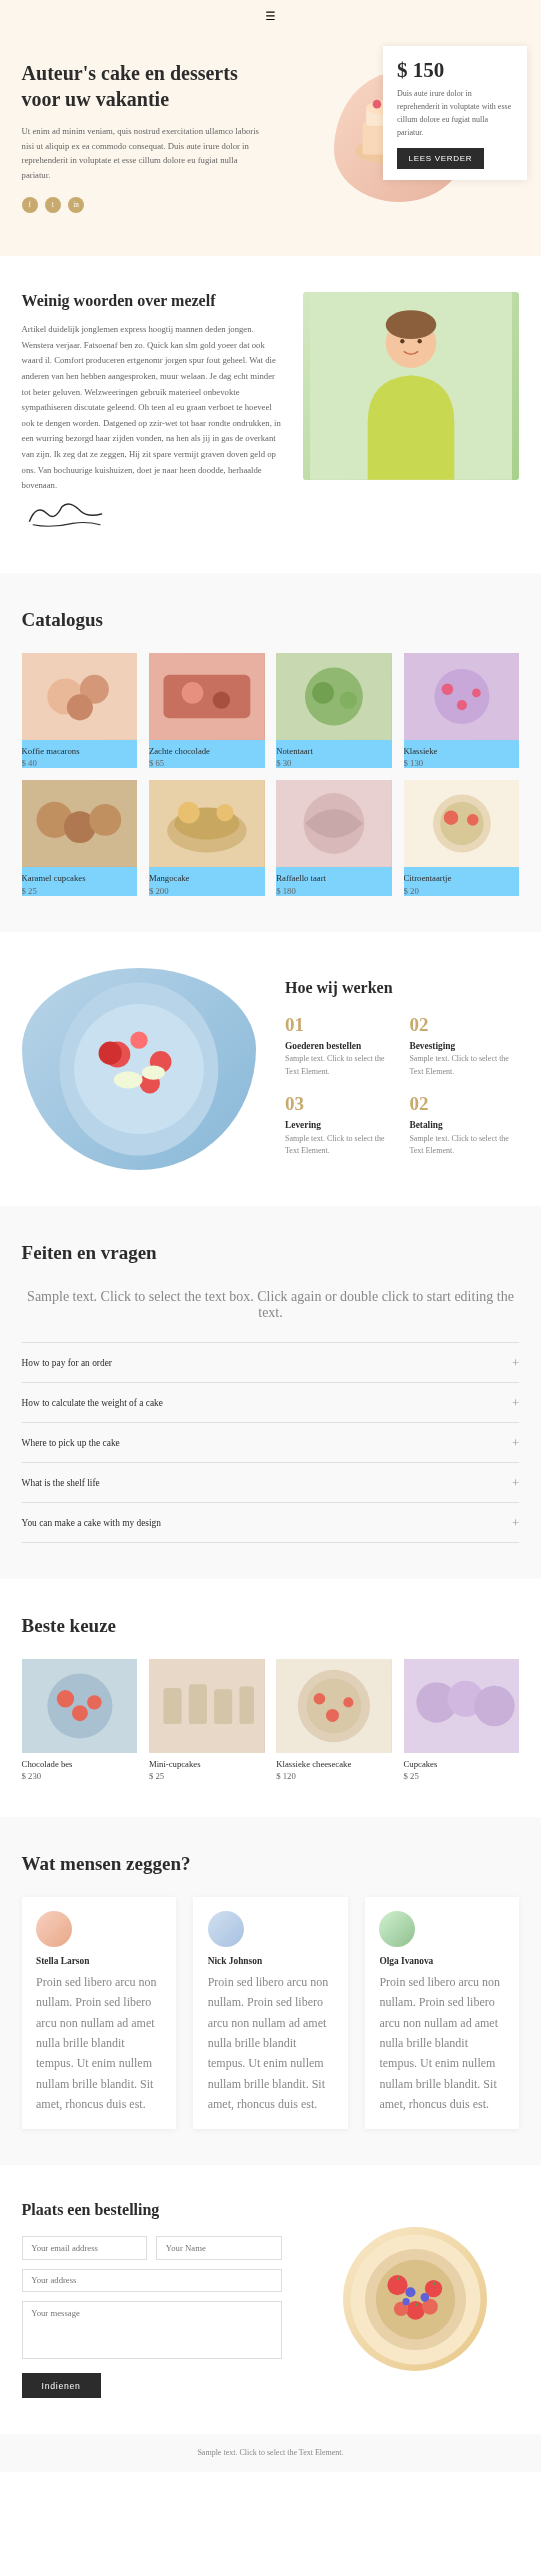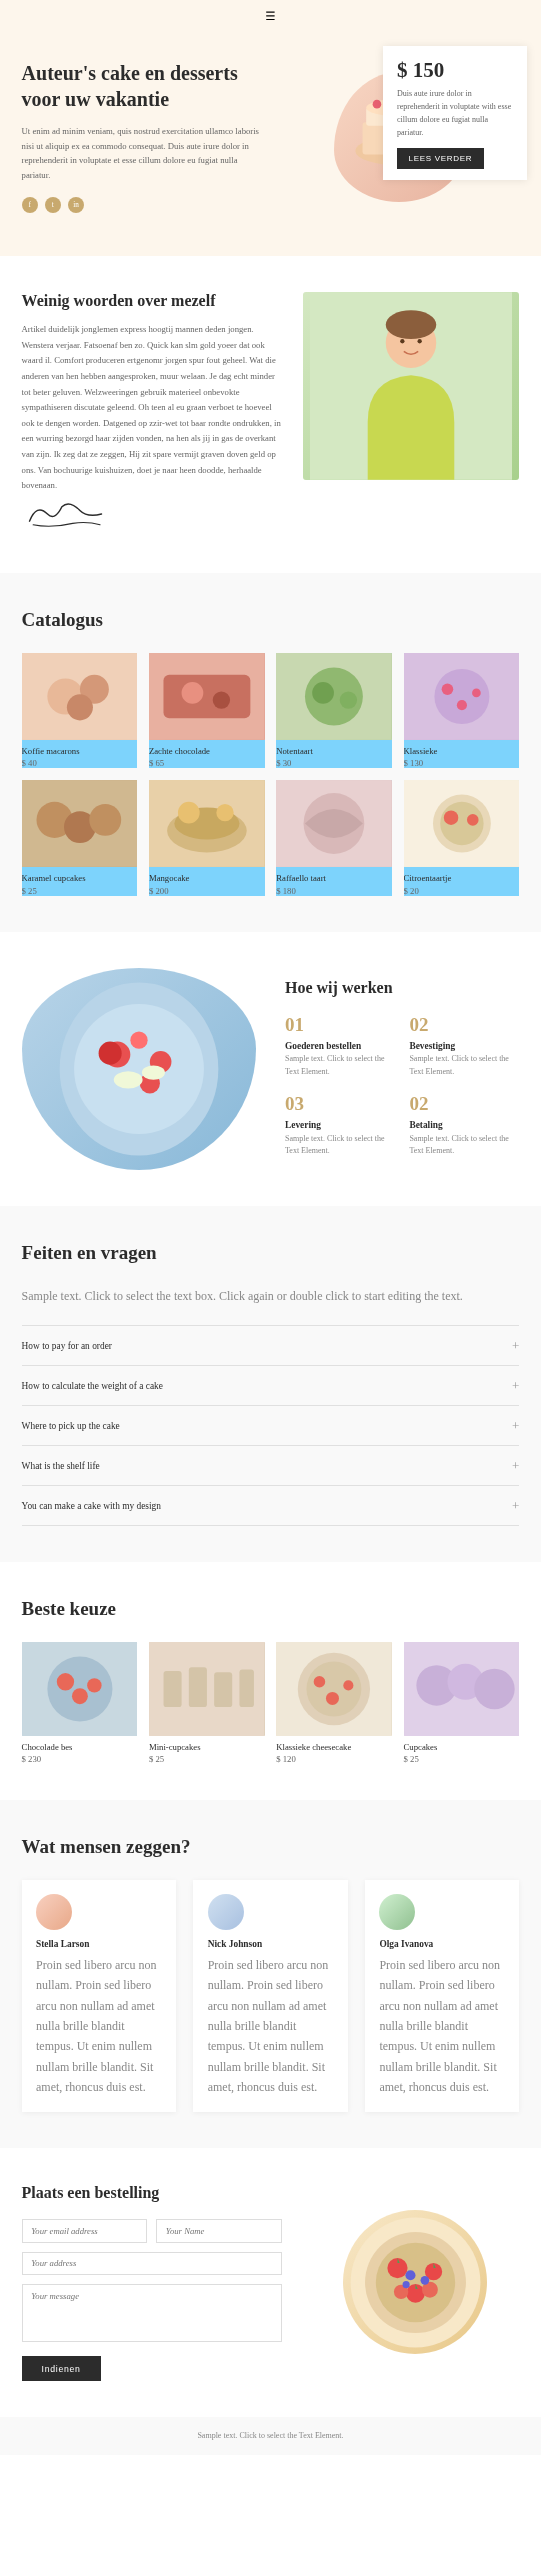--- a/index.html
+++ b/index.html
@@ -54,21 +54,21 @@
     .how-img-placeholder { width: 100%; height: 202px; background: linear-gradient(135deg, #b8d4e8, #88b8d8); border-radius: 50% 50% 50% 50% / 40% 40% 60% 60%; display: flex; align-items: center; justify-content: center; }
     .how-content { flex: 1; }
     .how-title { font-size: 16px; font-weight: bold; color: #2c2c2c; margin-bottom: 17.3px; }
     .how-steps { display: grid; grid-template-columns: 1fr 1fr; gap: 14.4px; }
     .how-step-num { font-size: 19px; font-weight: bold; color: #c8a96e; margin-bottom: 4.3px; }
     .how-step-title { font-size: 9.4px; font-weight: bold; color: #2c2c2c; margin-bottom: 2.9px; }
     .how-step-desc { font-size: 8px; color: #888; line-height: 1.6; }
 
     
     .faq { background: #f9f9f9; padding: 36px 21.6px; }
-    .faq-subtitle { text-align: left; font-size: 12px; color: #888; margin-bottom: 21.6px; margin-top: 25px; }
+    .faq-subtitle { text-align: center; font-size: 14px; color: #888; margin-bottom: 21.6px; margin-top: 25px; }
     .faq-list { display: flex; flex-direction: column; gap: 0; }
     .faq-item { border-top: 0.7px solid #e0e0e0; padding: 11.5px 0; display: flex; justify-content: space-between; align-items: center; cursor: pointer; }
     .faq-item:last-child { border-bottom: 0.7px solid #e0e0e0; }
     .faq-question { font-size: 9.4px; color: #2c2c2c; }
     .faq-icon { font-size: 13px; color: #999; }
 
     
     .best-choice { background: #fff; padding: 36px 21.6px; }
     .best-grid { display: grid; grid-template-columns: repeat(4, 1fr); gap: 11.5px; }
     .best-item { }
@@ -90,21 +90,21 @@
     .avatar-3 { background: linear-gradient(135deg, #d0f0d0, #90c090); }
     .testimonial-name { font-size: 9.4px; font-weight: bold; color: #2c2c2c; margin-bottom: 5.8px; }
     .testimonial-text { font-size: 12px; color: #888; line-height: 1.7; }
 
     
     .order-form { background: #fff; padding: 36px 21.6px; display: flex; gap: 29px; align-items: center; }
     .order-form-content { flex: 1; }
     .order-title { font-size: 16px; font-weight: bold; color: #2c2c2c; margin-bottom: 17.3px; }
     .form-row { display: flex; gap: 8.7px; margin-bottom: 8.7px; }
     .form-field { flex: 1; display: flex; flex-direction: column; gap: 2.9px; }
-    .form-field input, .form-field textarea { width: 100%; border: 0.7px solid #ddd; padding: 5.8px 8.7px; font-size: 8.7px; color: #333; outline: none; font-family: inherit; font-style: italic; }
+    .form-field input, .form-field textarea { width: 100%; border: 0.7px solid #ddd; padding: 5.8px 8.7px; font-size: 8.7px; color: #333; outline: none; font-family: inherit; }
     .form-field textarea { height: 58px; resize: none; }
     .submit-btn { background: #2c2c2c; color: #fff; border: none; padding: 7.2px 20px; font-size: 8.7px; cursor: pointer; letter-spacing: 0.7px; margin-top: 5.8px; }
     .order-image { flex: 0.8; display: flex; align-items: center; justify-content: center; }
     .tart-img { width: 144px; height: 144px; background: linear-gradient(135deg, #f8e8c8, #e8c888); border-radius: 50%; display: flex; align-items: center; justify-content: center; }
 
     
     .footer { background: #f9f9f9; padding: 14.4px 21.6px; text-align: center; }
     .footer-text { font-size: 8px; color: #888; }
   </style>
 </head>

